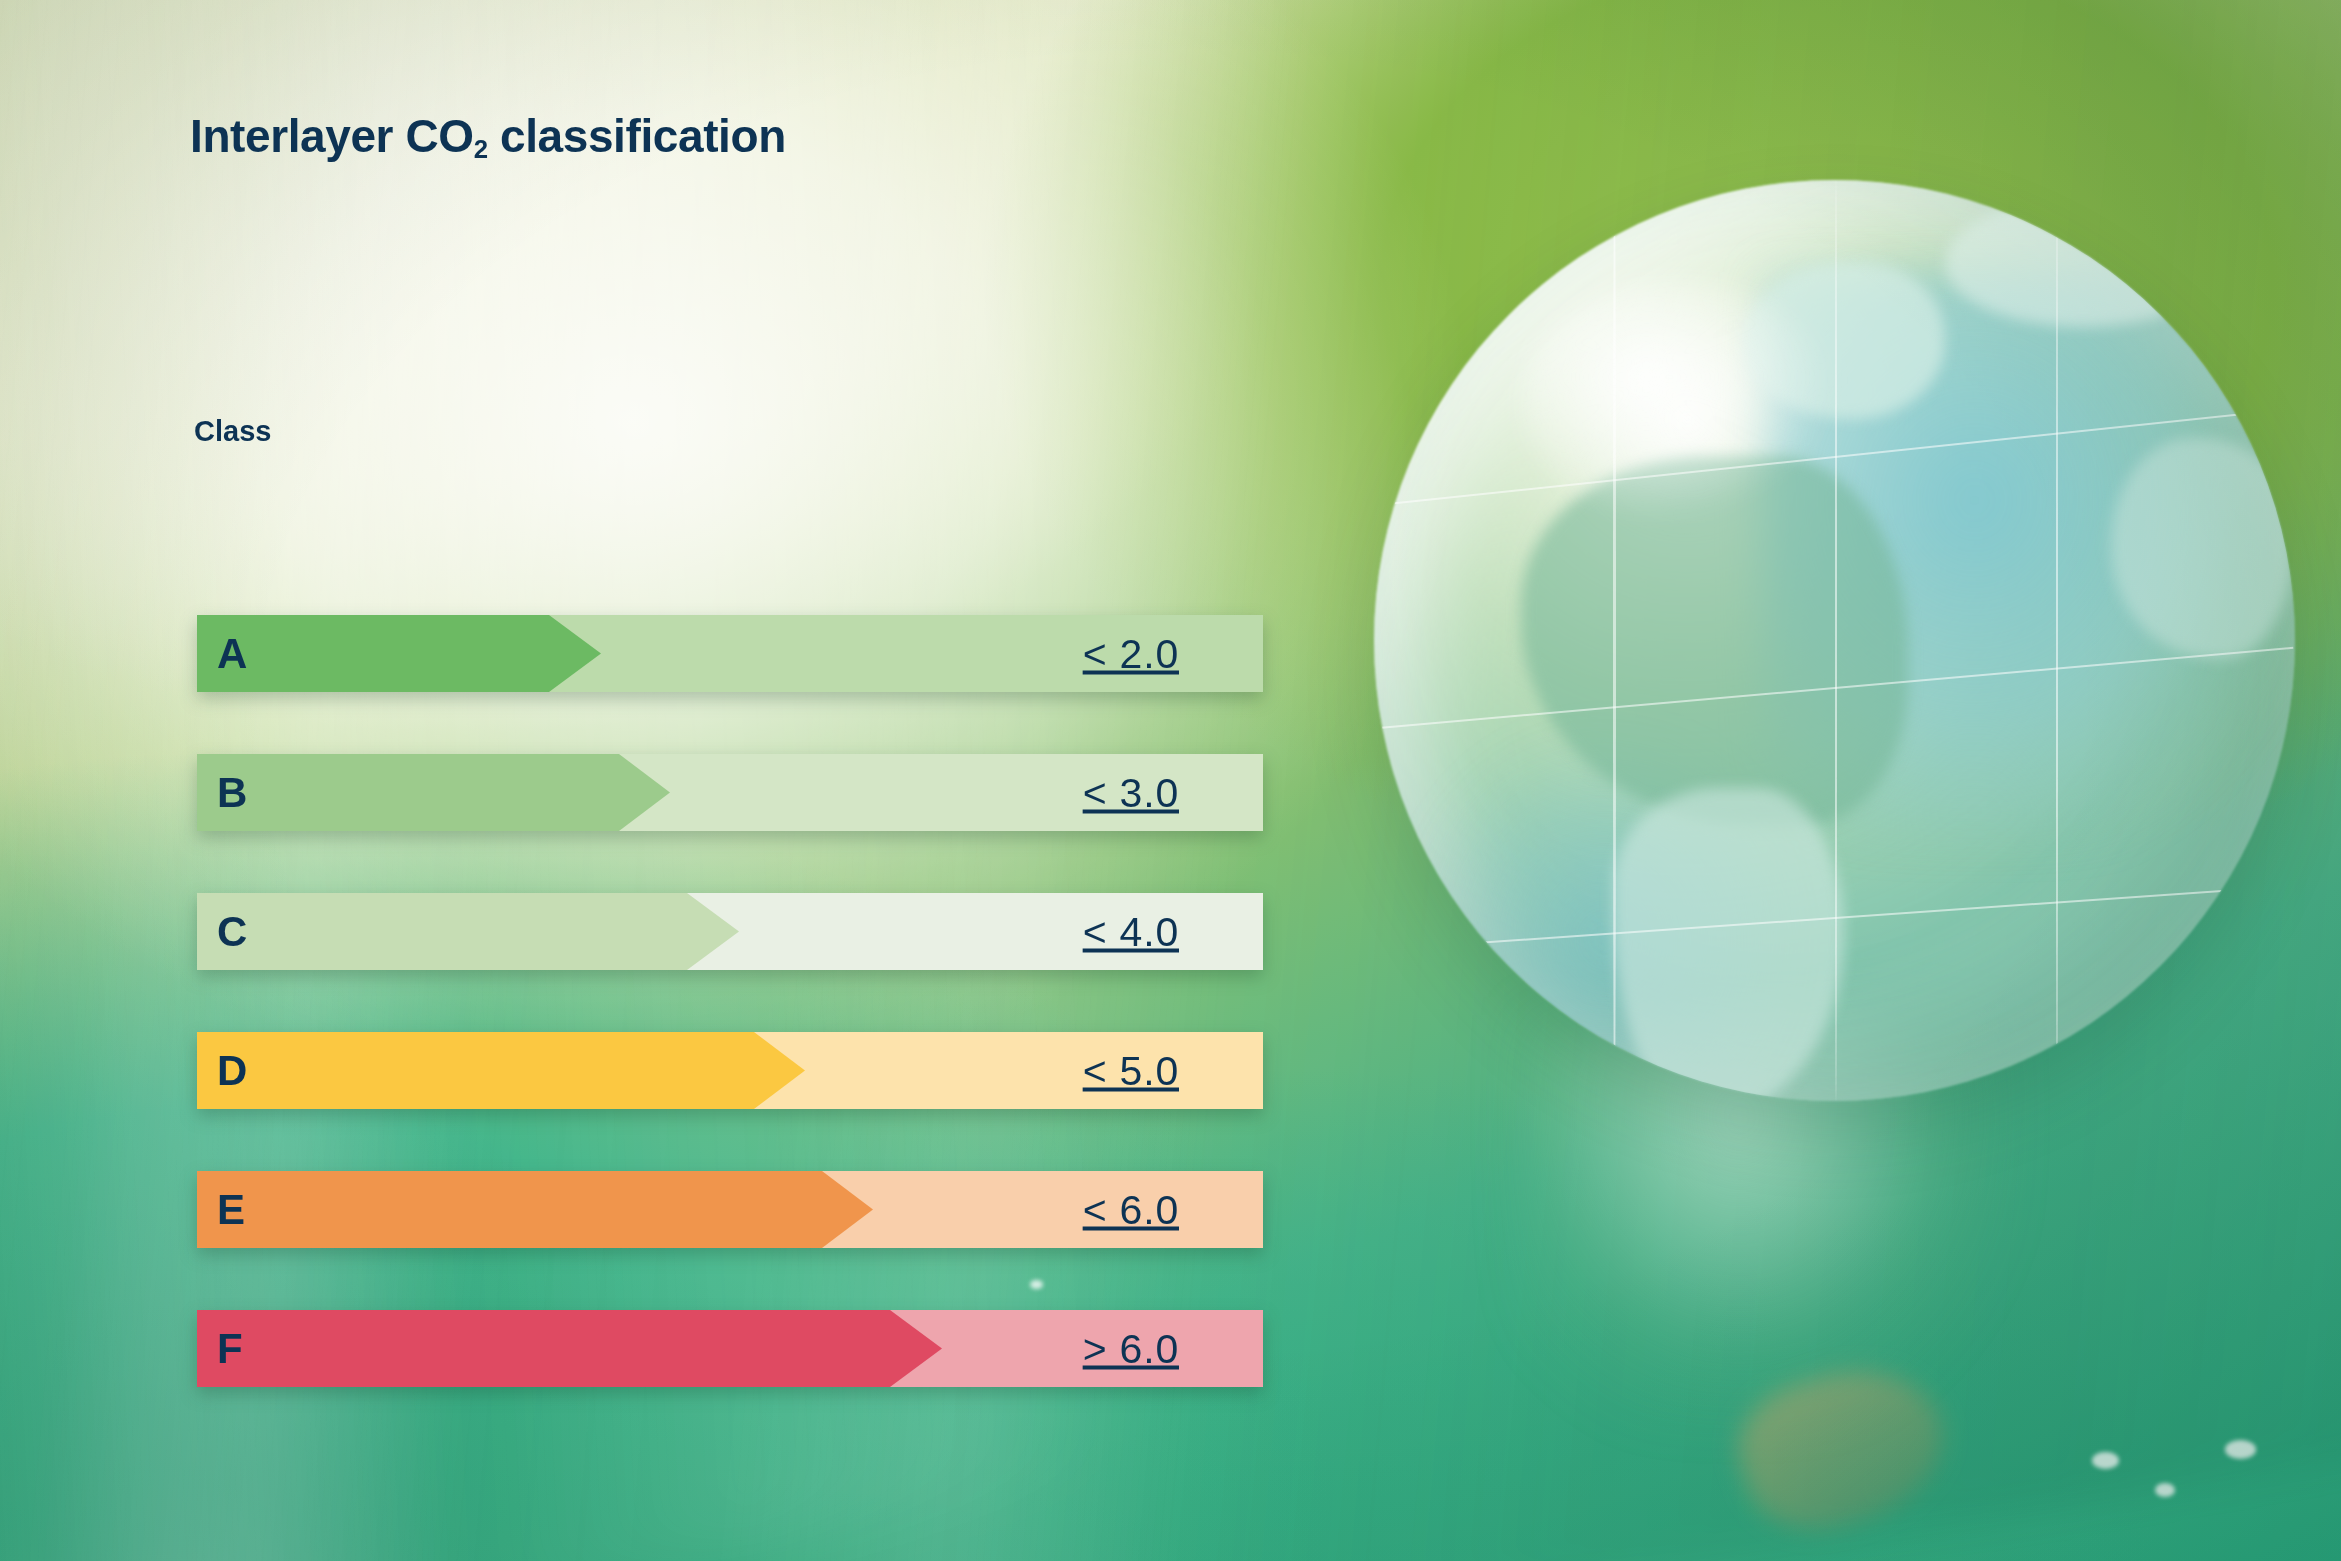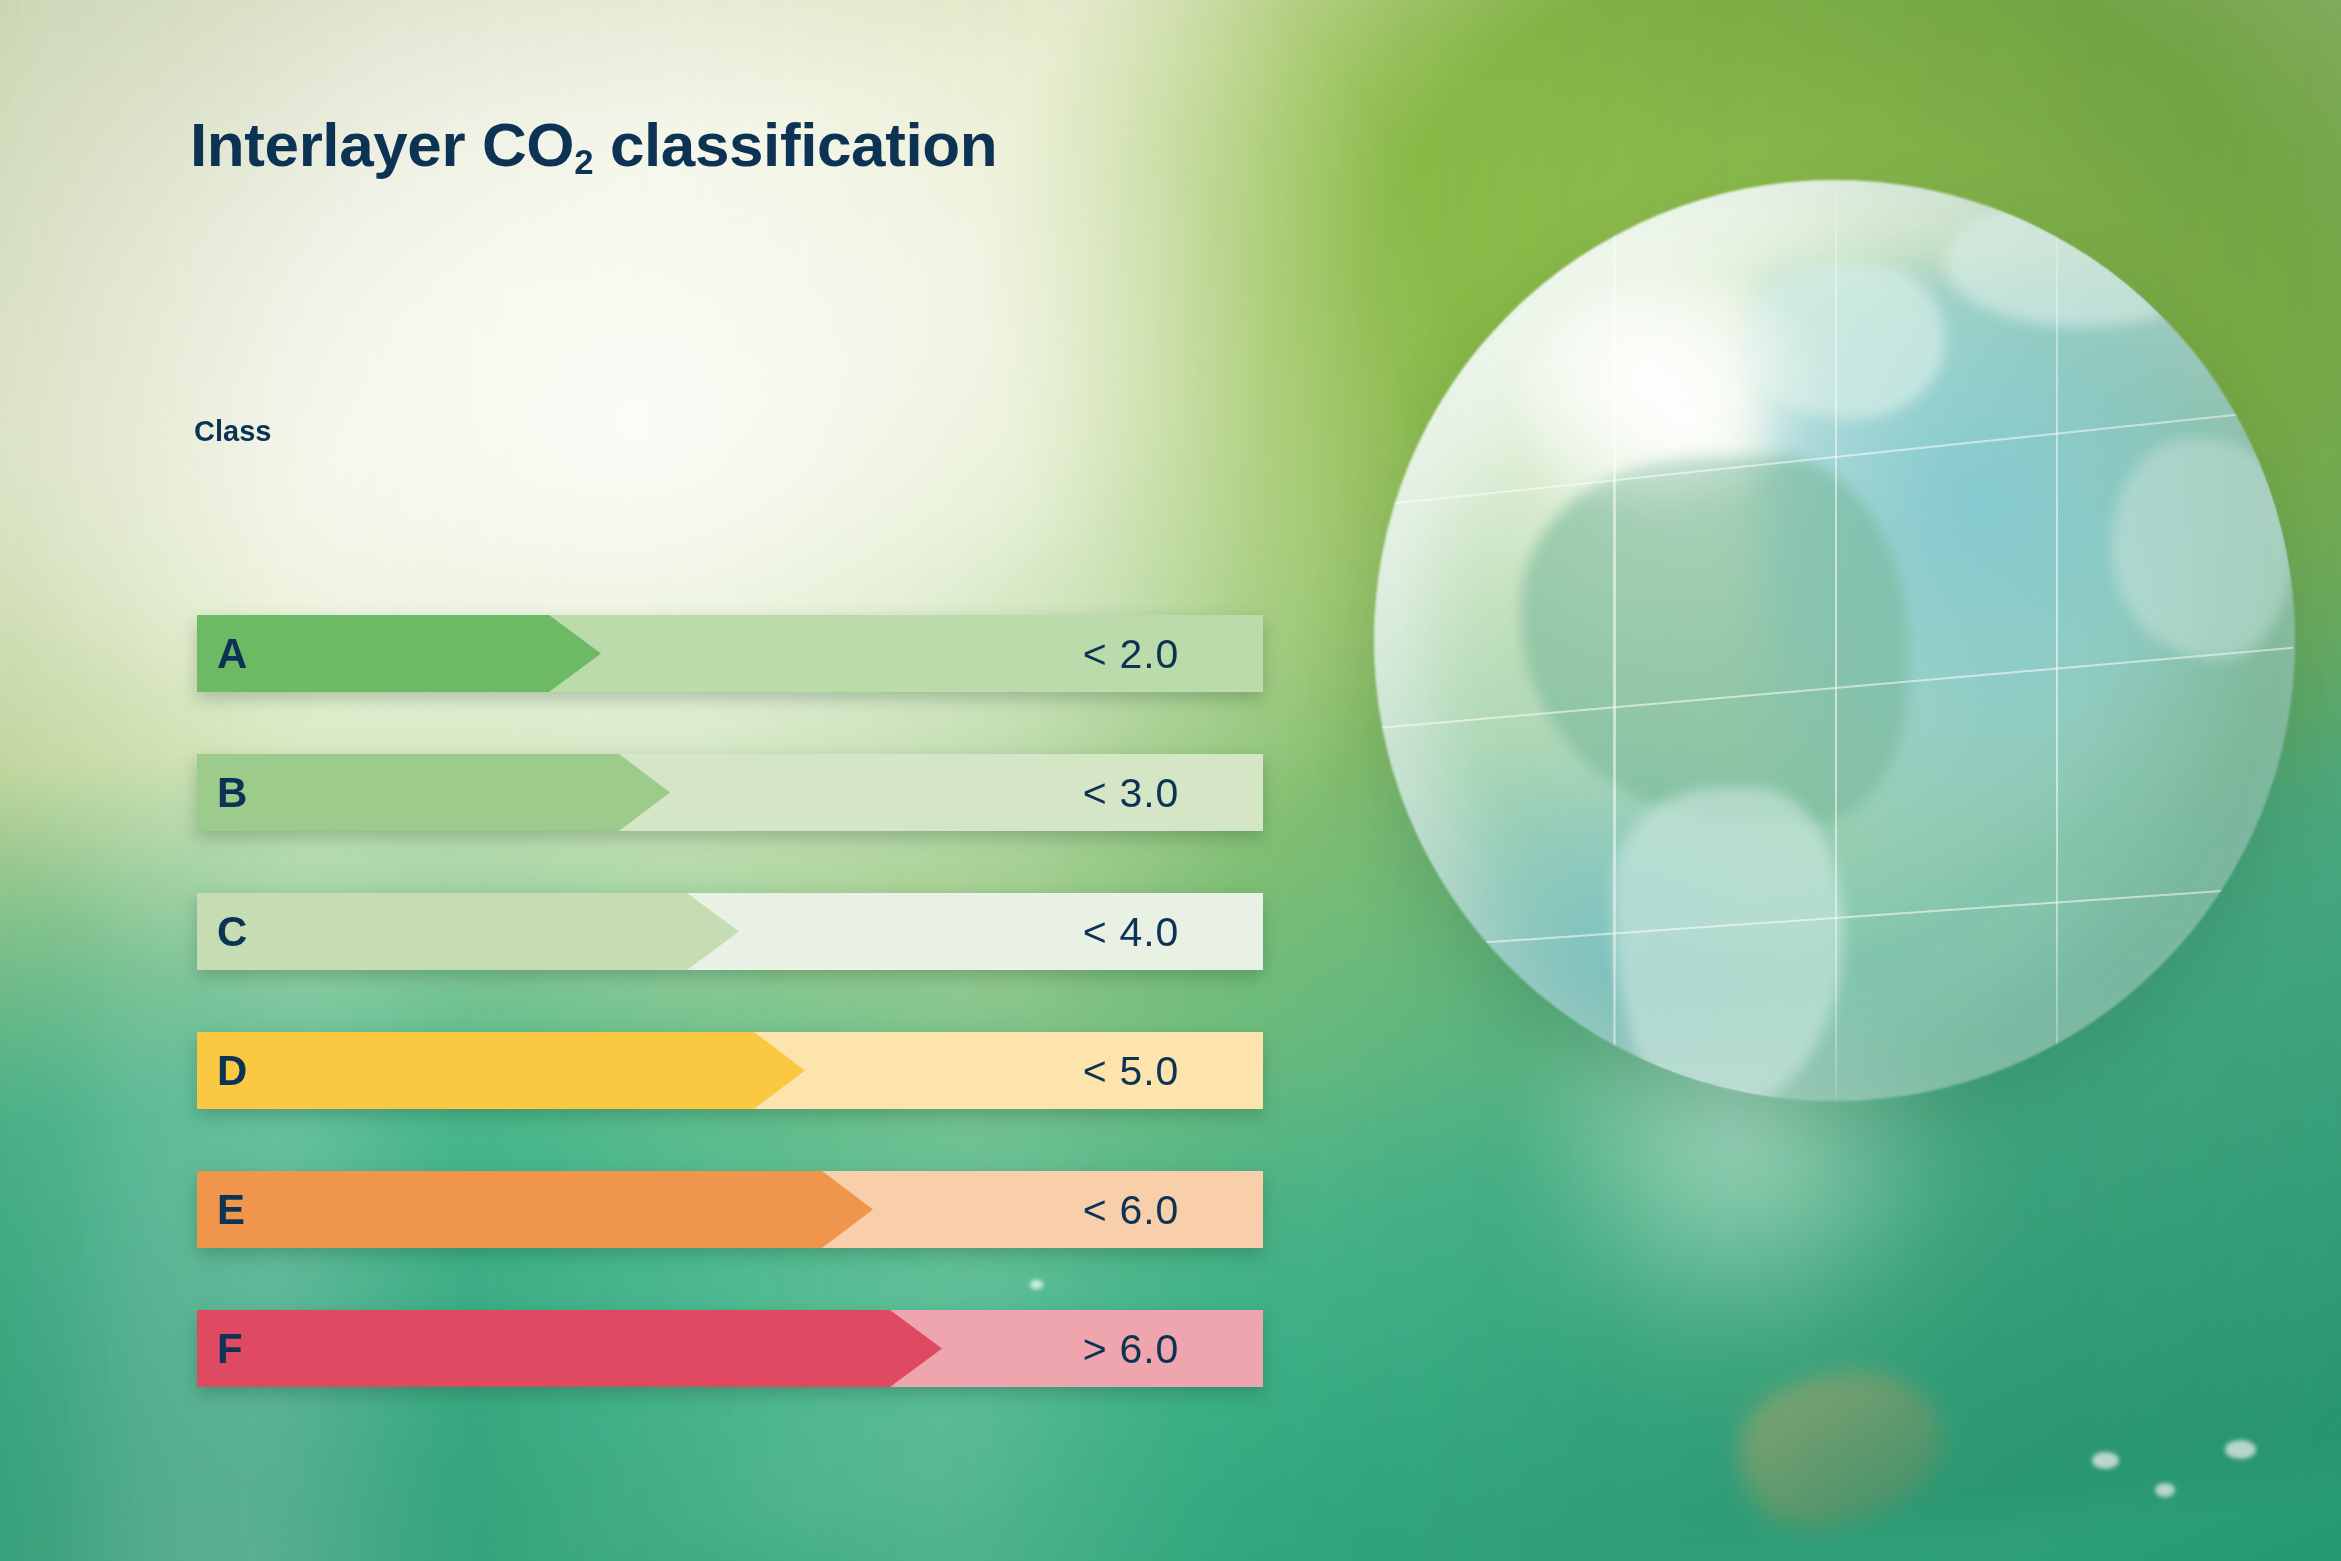--- a/index.html
+++ b/index.html
@@ -185,21 +185,21 @@
   
   .content {
     position: absolute;
     inset: 0;
   }
 
   .page-title {
     position: absolute;
     left: 190px;
     top: 109px;
-    font-size: 62px;
+    font-size: 46px;
     font-weight: 700;
     color: #0d3354;
     letter-spacing: -0.4px;
     white-space: nowrap;
   }
   .page-title sub {
     font-size: 0.56em;
     vertical-align: baseline;
     position: relative;
     top: 0.22em;
@@ -259,20 +259,21 @@
   .bar-value {
     position: absolute;
     right: 84px;
     top: 50%;
     transform: translateY(-50%);
     font-size: 41px;
     font-weight: 400;
     color: #0d3354;
     line-height: 1;
     letter-spacing: 0.8px;
+    text-decoration: underline;
   }
 </style>
 </head>
 <body>
 
 <div id="stage">
 
   <div class="bg-layer bg-base"></div>
   <div class="bg-layer bg-leaf"></div>
   <div class="bg-layer bg-leaf2"></div>

